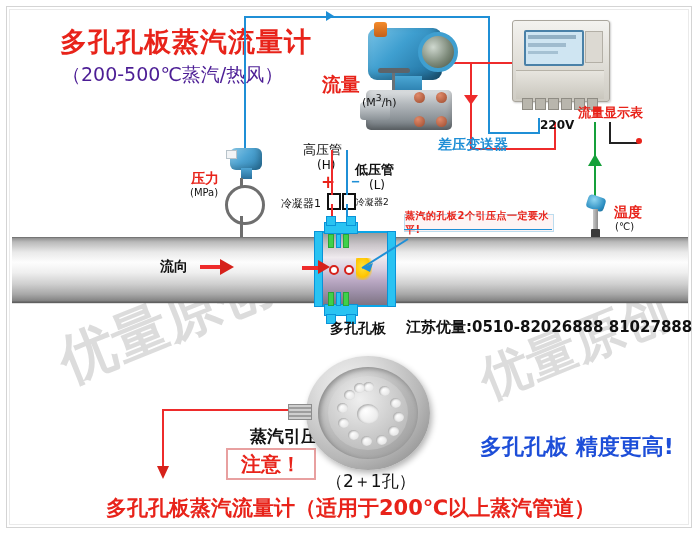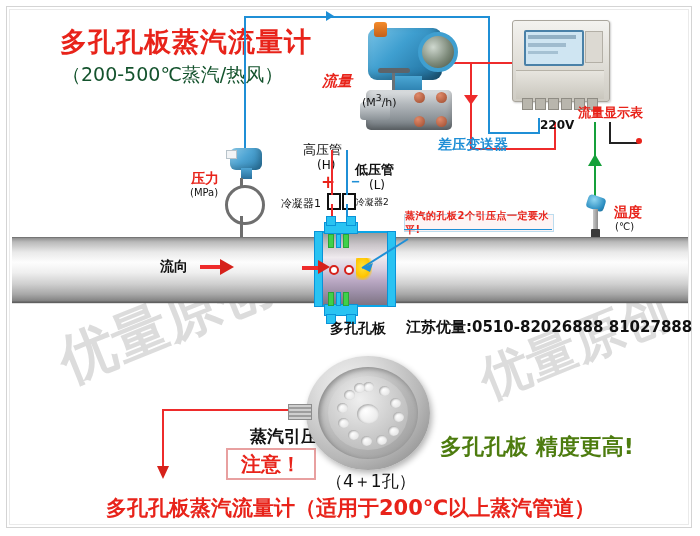--- a/index.html
+++ b/index.html
@@ -6,21 +6,21 @@
   body{font-family:"DejaVu Sans","Liberation Sans",sans-serif;}
   #stage{position:relative;width:700px;height:536px;background:#ffffff;overflow:hidden;}
   #frame{position:absolute;left:6px;top:6px;width:686px;height:522px;border:1px solid #d4d4d4;box-sizing:border-box;}
   #frame2{position:absolute;left:9px;top:9px;width:680px;height:516px;border:1px solid #eaeaea;box-sizing:border-box;}
   .abs{position:absolute;}
   .nosel{user-select:none;}
 
   
   .t-title{color:#e8231a;font-weight:bold;font-size:27px;letter-spacing:1px;
            font-family:"DejaVu Sans","Liberation Sans",sans-serif;white-space:nowrap;}
-  .t-sub{color:#14532d;font-size:19px;white-space:nowrap;}
+  .t-sub{color:#4c1d95;font-size:19px;white-space:nowrap;}
   .t-red{color:#e8231a;white-space:nowrap;}
   .t-blue{color:#1f8fd6;white-space:nowrap;}
   .t-blk{color:#111;white-space:nowrap;}
   .lbl-main{font-size:15px;font-weight:bold;}
 
   
   .pipe{position:absolute;height:64px;
         background:linear-gradient(to bottom,
            #8f8f8f 0%, #b9b9b9 6%, #e9e9e9 22%, #fdfdfd 38%,
            #efefef 54%, #cfcfcf 72%, #a8a8a8 88%, #7c7c7c 100%);
@@ -56,21 +56,21 @@
             display:flex;align-items:center;justify-content:center;}
 
   
   .warn-band{position:absolute;background:#fdf4f4;border:1px solid #bcdcee;
              color:#e8231a;font-weight:bold;font-size:10px;
              display:flex;align-items:center;justify-content:center;letter-spacing:.5px;}
 
   .sq{position:absolute;background:#fff;border:2px solid #111;}
 
   .footer-txt{color:#e8231a;font-weight:bold;font-size:21px;white-space:nowrap;}
-  .bignote{color:#4d7c0f;font-weight:bold;font-size:22px;white-space:nowrap;}
+  .bignote{color:#1d4ed8;font-weight:bold;font-size:22px;white-space:nowrap;margin-left:40px;}
 </style>
 </head>
 <body>
 
 <div id="stage">
   <div id="frame"></div>
   <div id="frame2"></div>
 
   <div class="wm nosel" style="left:48px;top:330px;font-size:56px;transform:rotate(-22deg);transform-origin:left top;">优量原创</div>
   <div class="wm nosel" style="left:470px;top:352px;font-size:50px;transform:rotate(-22deg);transform-origin:left top;">优量原创</div>
@@ -148,21 +148,21 @@
     <div class="abs" style="left:40px;top:52px;width:3px;height:18px;background:#6a7176;"></div>
     <div class="abs" style="left:26px;top:48px;width:32px;height:5px;border-radius:3px;background:#5d646a;"></div>
 
     <div class="abs" style="left:62px;top:72px;width:11px;height:11px;border-radius:50%;background:radial-gradient(circle at 35% 30%,#e08a6a,#9c4a2d);"></div>
     <div class="abs" style="left:84px;top:72px;width:11px;height:11px;border-radius:50%;background:radial-gradient(circle at 35% 30%,#e08a6a,#9c4a2d);"></div>
     <div class="abs" style="left:62px;top:96px;width:11px;height:11px;border-radius:50%;background:radial-gradient(circle at 35% 30%,#e08a6a,#9c4a2d);"></div>
     <div class="abs" style="left:84px;top:96px;width:11px;height:11px;border-radius:50%;background:radial-gradient(circle at 35% 30%,#e08a6a,#9c4a2d);"></div>
   </div>
   <div class="t-blue abs nosel" style="left:438px;top:136px;font-size:14px;font-weight:bold;">差压变送器</div>
 
-  <div class="t-red abs nosel" style="left:322px;top:72px;font-size:15px;font-weight:bold;font-style:italic;">流量</div>
+  <div class="t-red abs nosel" style="left:322px;top:72px;font-size:19px;font-weight:bold;">流量</div>
   <div class="abs nosel t-blk" style="left:322px;top:92px;font-size:11px;margin-left:40px;">
     <span>(M</span><sup>3</sup><span>/h)</span>
   </div>
 
   <div class="t-blk abs nosel" style="left:303px;top:141px;font-size:13px;font-weight:normal;">高压管</div>
   <div class="t-blk abs nosel" style="left:317px;top:158px;font-size:12px;">(H)</div>
   <div class="t-red abs nosel" style="left:321px;top:172px;font-size:17px;font-weight:bold;">+</div>
 
   <div class="t-blk abs nosel" style="left:355px;top:161px;font-size:13px;font-weight:bold;">低压管</div>
   <div class="t-blk abs nosel" style="left:369px;top:178px;font-size:12px;">(L)</div>
@@ -287,18 +287,18 @@
       <div class="abs" style="left:31px;top:47px;width:11px;height:10px;border-radius:50%;background:radial-gradient(circle at 40% 35%,#fff,#ddd);box-shadow:inset 1px 1px 2px rgba(0,0,0,.3);"></div>
       <div class="abs" style="left:38px;top:34px;width:11px;height:10px;border-radius:50%;background:radial-gradient(circle at 40% 35%,#fff,#ddd);box-shadow:inset 1px 1px 2px rgba(0,0,0,.3);"></div>
       <div class="abs" style="left:48px;top:27px;width:11px;height:10px;border-radius:50%;background:radial-gradient(circle at 40% 35%,#fff,#ddd);box-shadow:inset 1px 1px 2px rgba(0,0,0,.3);"></div>
     </div>
 
     <div class="abs" style="left:-18px;top:48px;width:22px;height:14px;
          background:repeating-linear-gradient(to bottom,#cfcfcf 0 2px,#9e9e9e 2px 4px);
          border:1px solid #8d8d8d;"></div>
   </div>
 
-  <div class="t-blk abs nosel" style="left:326px;top:470px;font-size:17px;">（4＋1孔）</div>
+  <div class="t-blk abs nosel" style="left:326px;top:470px;font-size:17px;">（2＋1孔）</div>
 
   <div class="abs nosel bignote" style="left:440px;top:432px;">多孔孔板 精度更高!</div>
 
   <div class="abs nosel footer-txt" style="left:106px;top:494px;">多孔孔板蒸汽流量计（适用于200℃以上蒸汽管道）</div>
 </div>
 
 </body></html>

